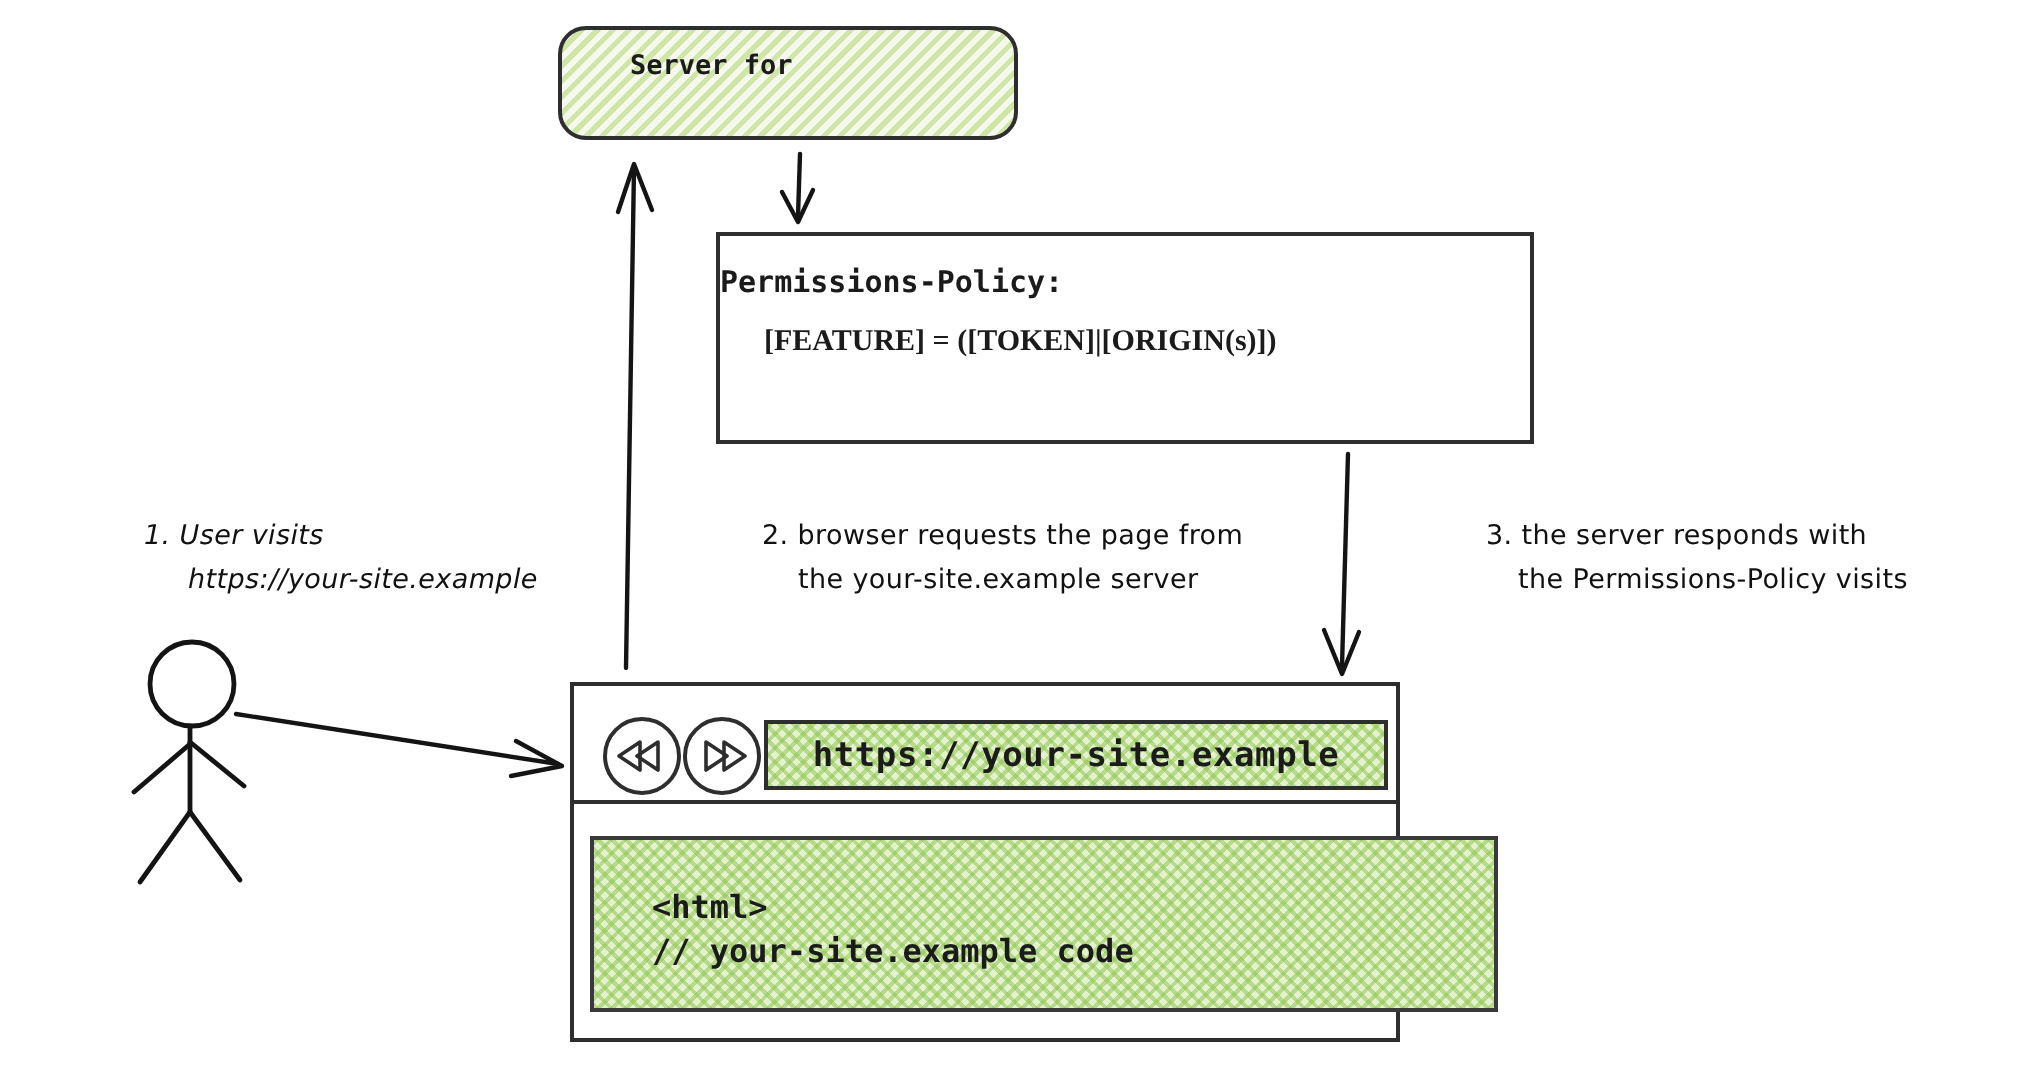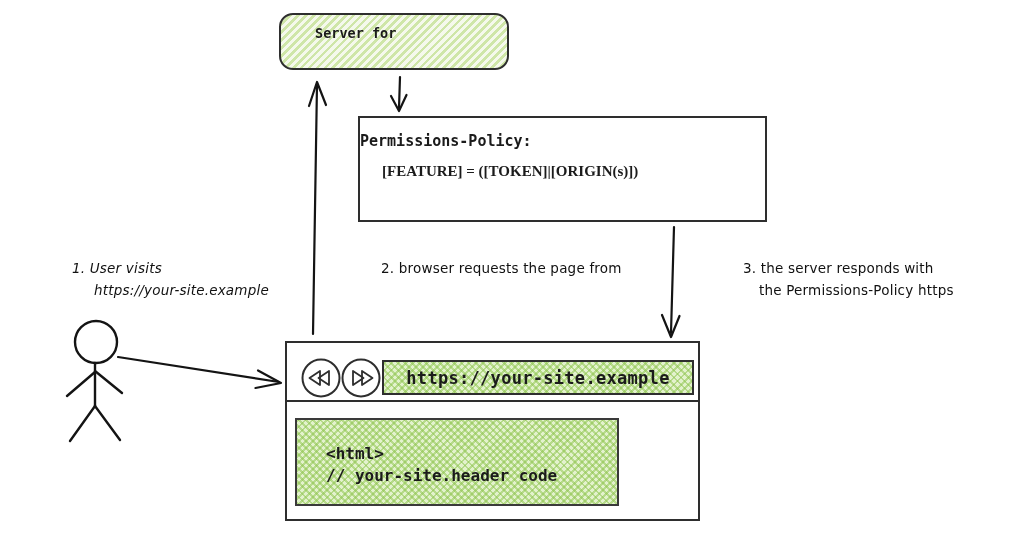--- a/index.html
+++ b/index.html
@@ -69,21 +69,21 @@
     position:relative;height:59px;box-sizing:border-box;border-bottom:2px solid #2e2e2e;
   }
   .nav-buttons{position:absolute;left:13px;top:13px;}
   .url-bar{
     position:absolute;left:95px;top:17px;width:312px;height:35px;
     box-sizing:border-box;border:2px solid #2e2e2e;
     display:flex;align-items:center;justify-content:center;
     font-size:17px;letter-spacing:.3px;
   }
   .content-box{
-    position:absolute;left:8px;top:75px;width:324px;height:88px;
+    position:absolute;left:8px;top:75px;width:454px;height:88px;
     box-sizing:border-box;border:2px solid #3a3a3a;
     padding:23px 0 0 29px;font-size:16px;line-height:22px;
   }
 
   
   .overlay{position:absolute;left:0;top:0;pointer-events:none;}
 </style>
 </head>
 <body>
 
@@ -101,25 +101,26 @@
   </div>
 
   <div class="step hand" id="step1">
     <span>1.</span>
     <span>User visits</span>
     <span class="l2">https://your-site.example</span>
   </div>
   <div class="step hand" id="step2">
     <span>2.</span>
     <span>browser requests the page from</span>
+    <span class="l2">the your-site.example server</span>
   </div>
   <div class="step hand" id="step3">
     <span>3.</span>
     <span>the server responds with</span>
-    <span class="l2">the Permissions-Policy https</span>
+    <span class="l2">the Permissions-Policy visits</span>
   </div>
 
   <div class="browser">
     <div class="toolbar">
       <svg class="nav-buttons" width="86" height="44" viewBox="0 0 86 44">
         <g fill="none" stroke="#2e2e2e" stroke-width="2" stroke-linejoin="round">
           <circle cx="21" cy="22" r="18.5"></circle>
           <g stroke-width="1.8">
             <path d="M29 15 L18.5 22 L29 29 Z"></path>
             <path d="M20 15 L9.5 22 L20 29 Z"></path>
@@ -132,21 +133,21 @@
             <path d="M62 15 L72.5 22 L62 29 Z"></path>
           </g>
         </g>
       </svg>
       <div class="url-bar hatch-cross-green mono">
         <span>https://your-site.example</span>
       </div>
     </div>
     <div class="content-box hatch-cross-green mono">
       <div>&lt;html&gt;</div>
-      <div>// your-site.header code</div>
+      <div>// your-site.example code</div>
     </div>
   </div>
 
   <svg class="overlay" width="1012" height="538" viewBox="0 0 1012 538">
     <g fill="none" stroke="#141414" stroke-width="2.2" stroke-linecap="round" stroke-linejoin="round">
 
       <g stroke-width="2.4">
         <circle cx="96" cy="342" r="21"></circle>
         <path d="M95 363 L95 406"></path>
         <path d="M95 372 L67 396"></path>

